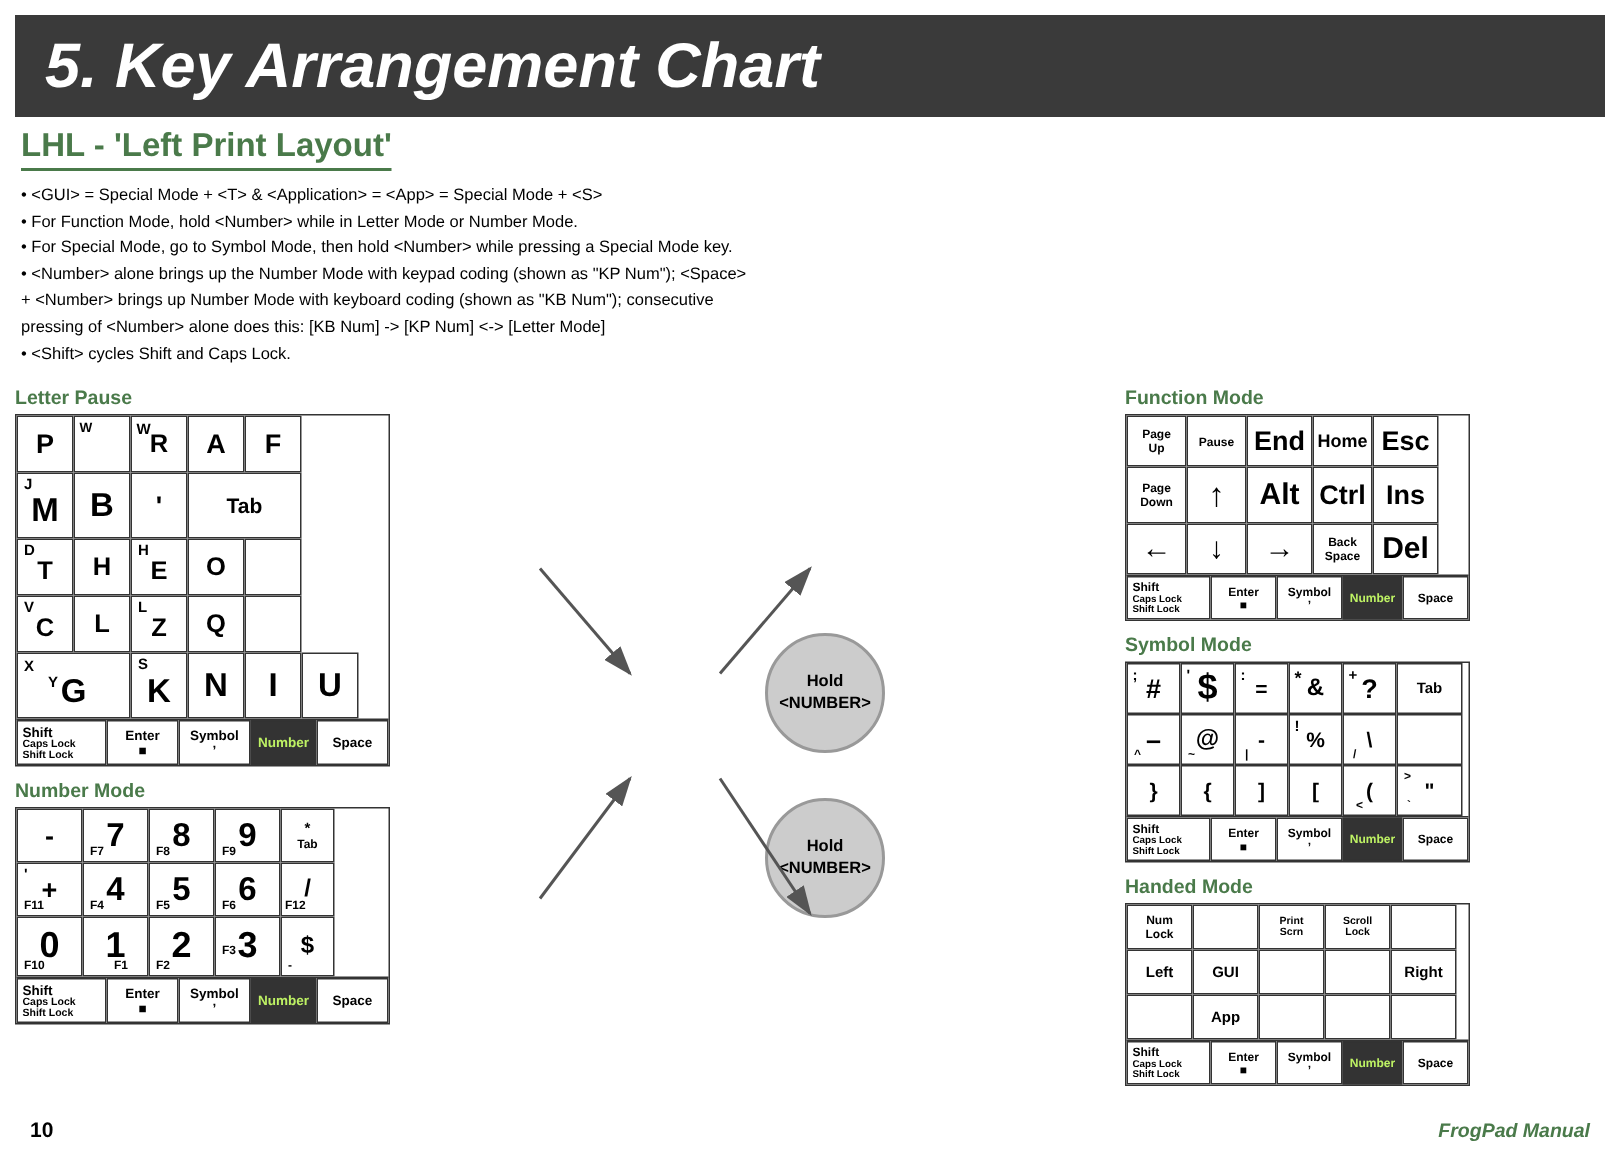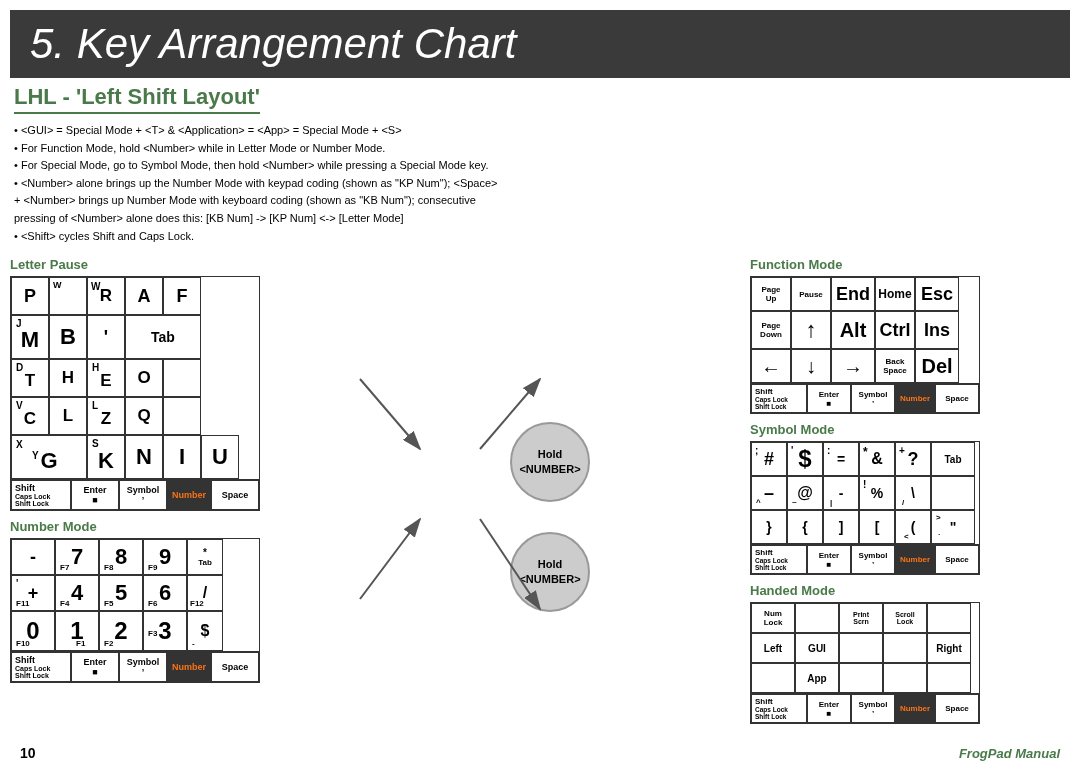--- a/index.html
+++ b/index.html
@@ -10,21 +10,21 @@
       height: 771px;
       overflow: hidden;
       position: relative;
     }
 
     
     .title-bar {
       background: #3a3a3a;
       color: #fff;
       font-size: 42px;
-      font-weight: normal;
+      font-weight: bold;
       padding: 10px 20px;
       margin: 10px 10px 0 10px;
       font-style: italic;
     }
 
     .subtitle {
       color: #4a7a4a;
       font-size: 22px;
       font-weight: bold;
       margin: 6px 10px 4px 14px;
@@ -85,21 +85,21 @@
       flex-direction: column;
       align-items: center;
       justify-content: center;
       font-size: 14px;
       font-weight: bold;
       position: relative;
       background: #fff;
     }
 
     .key.wide { min-width: 54px; }
-    .key.dark { background: #333; color: #f97316; }
+    .key.dark { background: #333; color: #bef264; }
     .key .main-char { font-size: 18px; font-weight: bold; }
 
     
     .hold-circle {
       background: #ccc;
       border-radius: 50%;
       width: 80px;
       height: 80px;
       display: flex;
       flex-direction: column;
@@ -137,21 +137,21 @@
 
 
 
 
 <div class="title-bar">
   <span>5. Key Arrangement Chart</span>
 </div>
 
 
 <div class="subtitle">
-  <span>LHL - 'Left Shift Layout'</span>
+  <span>LHL - 'Left Print Layout'</span>
 </div>
 
 
 <div class="description">
   <div>• &lt;GUI&gt; = Special Mode + &lt;T&gt;  &amp;  &lt;Application&gt; = &lt;App&gt; = Special Mode + &lt;S&gt;</div>
   <div>• For Function Mode, hold &lt;Number&gt; while in Letter Mode or Number Mode.</div>
   <div>• For Special Mode, go to Symbol Mode, then hold &lt;Number&gt; while pressing a Special Mode key.</div>
   <div>• &lt;Number&gt; alone brings up the Number Mode with keypad coding (shown as "KP Num"); &lt;Space&gt;</div>
   <div>+ &lt;Number&gt; brings up Number Mode with keyboard coding (shown as "KB Num"); consecutive</div>
   <div>pressing of &lt;Number&gt; alone does this: [KB Num]  -&gt; [KP Num] &lt;-&gt; [Letter Mode]</div>

